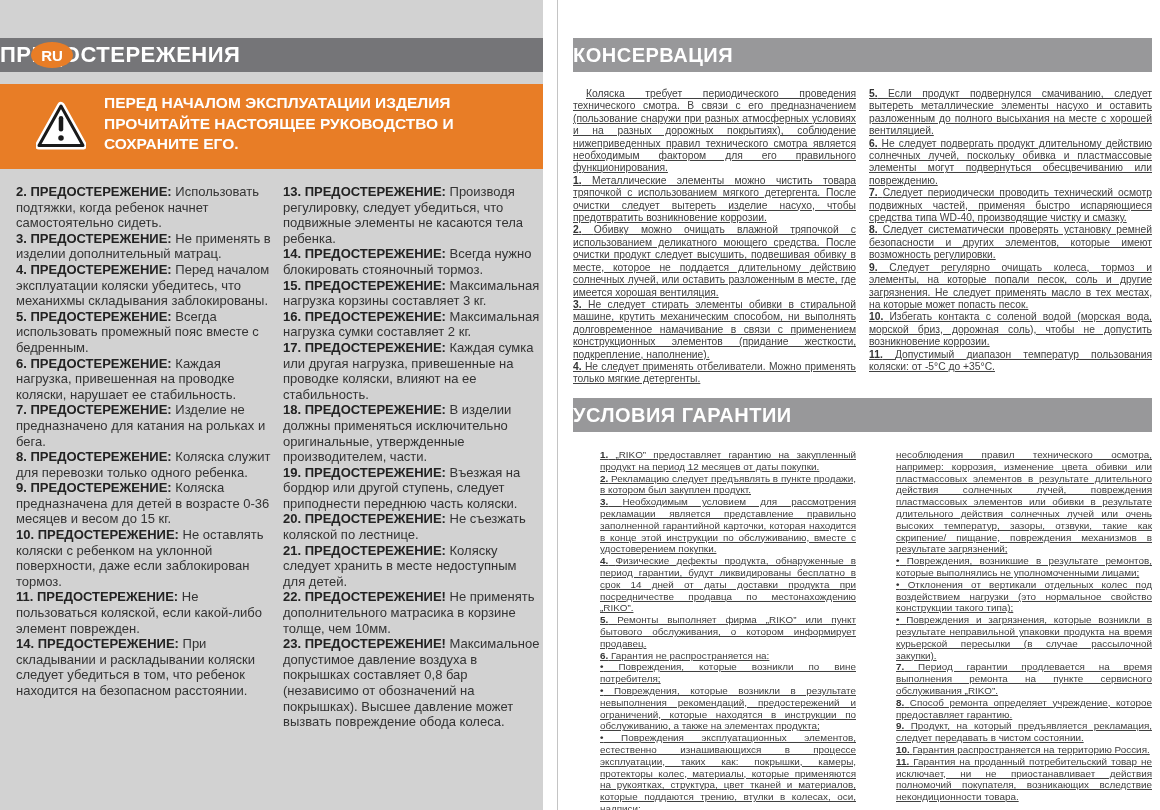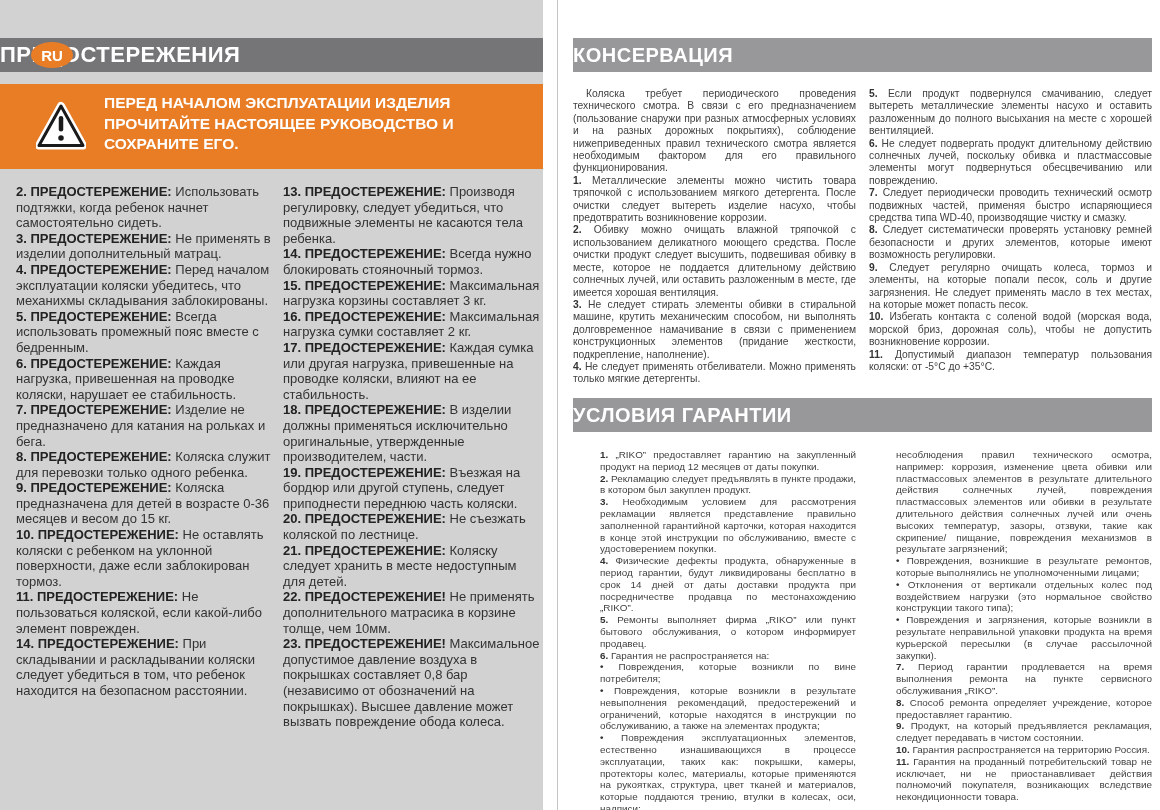--- a/index.html
+++ b/index.html
@@ -36,21 +36,21 @@
   
   .page-right { position:absolute; left:573px; top:0; width:579px; height:810px; background:#fff; }
   .right-bar  { position:absolute; left:0; width:100%; height:34px;
                 background:var(--right-header-bar,#98989a); }
   .right-bar .title-text { color:#fff; font-weight:bold; font-size:20px; letter-spacing:.5px; }
   .maint-bar { top:38px; }
   .warr-bar  { top:398px; }
   .text-cols { position:absolute; left:0; width:100%; display:flex; gap:13px; }
   .maint-cols { top:88px; }
   .warr-cols  { top:449px; }
-  .text-col { flex:1; text-align:justify; color:#414141; font-size:10.3px; line-height:12.4px; }
+  .text-col { flex:1; text-align:justify; color:#414141; font-size:10.3px; line-height:12.4px;text-decoration:underline; }
   .warr-cols .text-col { font-size:9.9px; line-height:11.8px;margin-left:27px; }
   .num-item, .intro { margin:0; }
   .intro { text-indent:13px; }
   .num-item b { color:#333333; }
 </style>
 </head>
 <body>
 
 <div class="sheet">
 

